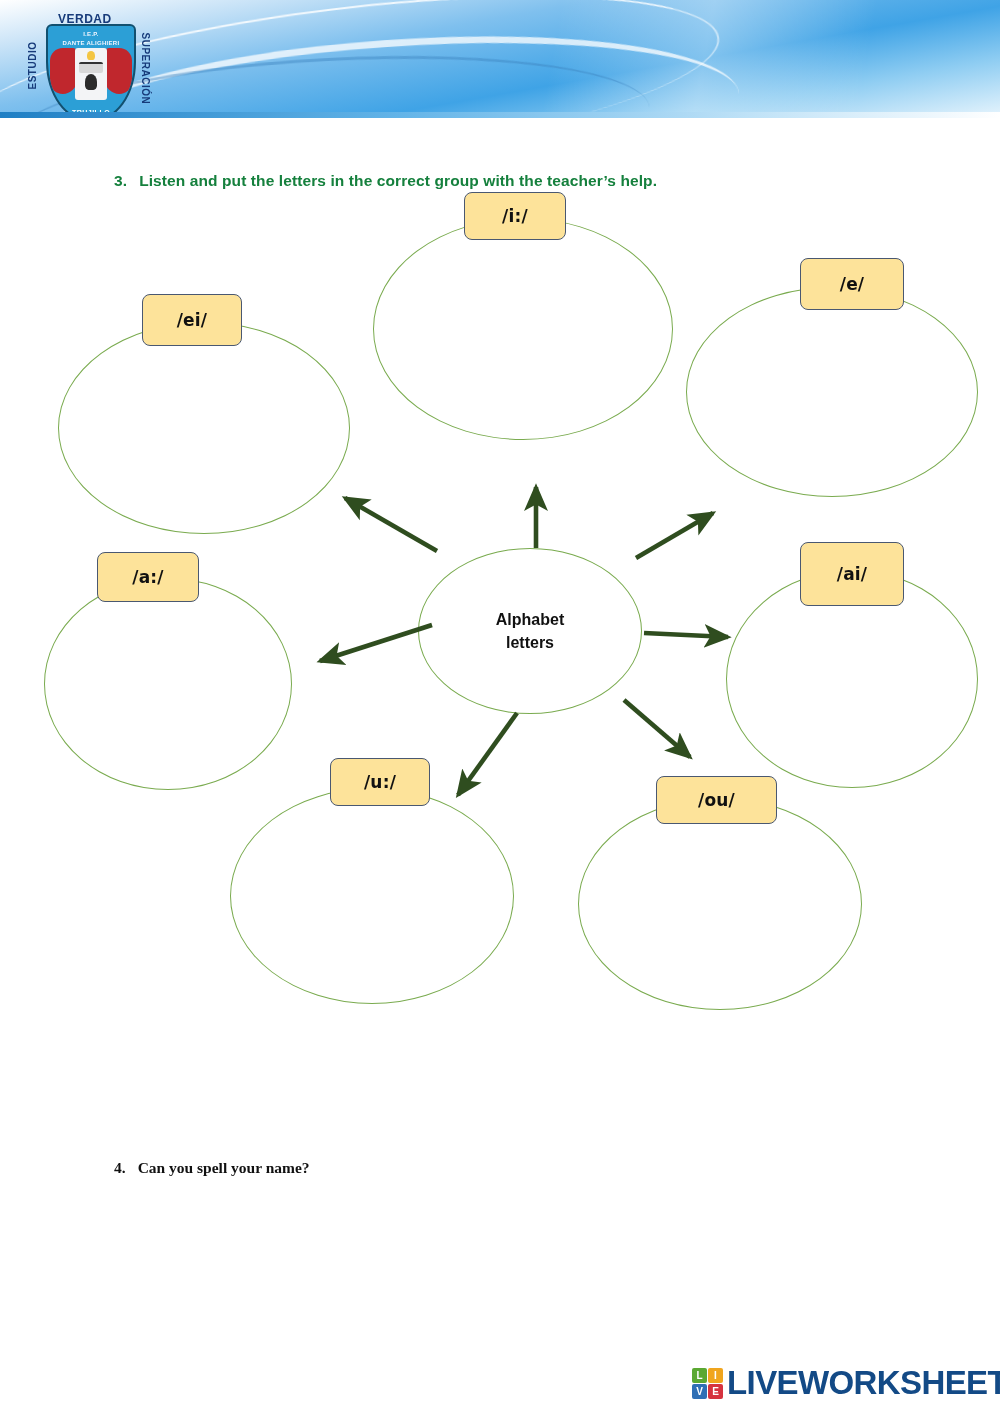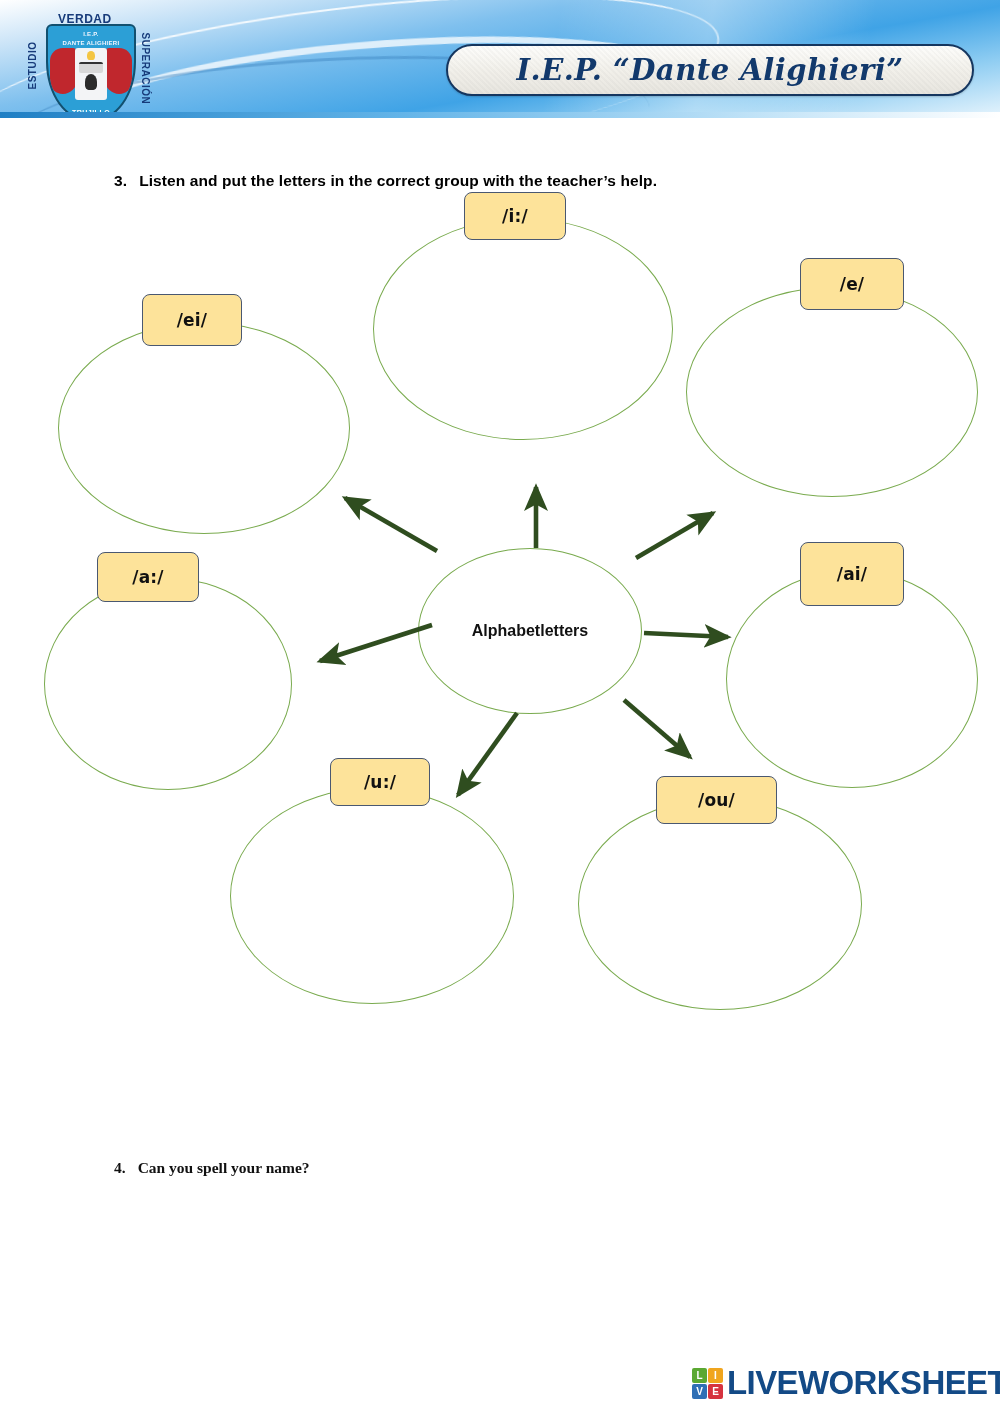--- a/index.html
+++ b/index.html
@@ -156,21 +156,21 @@
     letter-spacing: 0.5px;
     white-space: nowrap;
   }
 
   
   .q3 {
     position: absolute;
     left: 114px; top: 172px;
     font-size: 15.5px;
     font-weight: bold;
-    color: #000000;
+    color: #15803d;
     letter-spacing: 0.1px;
     white-space: nowrap;
   }
   .q3 .num { margin-right: 12px; }
 
   .q4 {
     position: absolute;
     left: 114px; top: 1159px;
     font-size: 15.5px;
     font-weight: bold;
@@ -197,20 +197,21 @@
 
   .center-bubble {
     position: absolute;
     left: 418px; top: 548px;
     width: 224px; height: 166px;
     border: 1.6px solid #7aab4f;
     border-radius: 50%;
     background: #ffffff;
     box-sizing: border-box;
     display: flex;
+    flex-direction: column;
     align-items: center;
     justify-content: center;
     text-align: center;
   }
   .center-bubble .ctext {
     font-size: 16px;
     font-weight: bold;
     color: #111111;
     line-height: 1.45;
   }
@@ -284,23 +285,20 @@
         <div class="shield-wing r"></div>
         <div class="shield-center">
           <div class="shield-lamp"></div>
           <div class="shield-book"></div>
           <div class="shield-fig"></div>
         </div>
         <div class="shield-bottom">TRUJILLO</div>
       </div>
     </div>
 
-    <div class="title-pill">
-      <span class="title-text">I.E.P. “Dante Alighieri”</span>
-    </div>
     <div class="hdr-bottomline"></div>
   </div>
 
   <div class="q3">
     <span class="num">3.</span><span>Listen and put the letters in the correct group with the teacher’s help.</span>
   </div>
 
   <div class="bubble" style="left:58px; top:322px; width:292px; height:212px;"></div>
   <div class="bubble" style="left:373px; top:218px; width:300px; height:222px;"></div>
   <div class="bubble" style="left:686px; top:287px; width:292px; height:210px;"></div>

